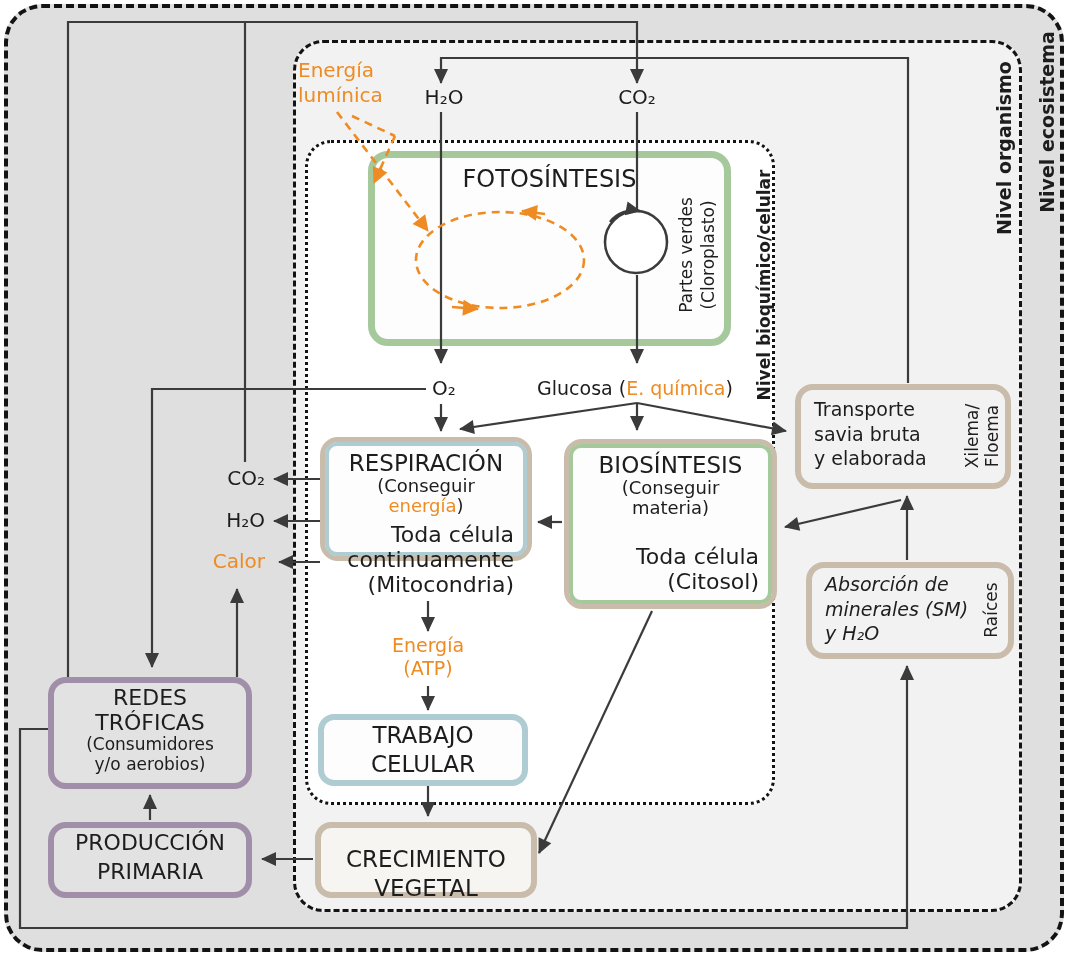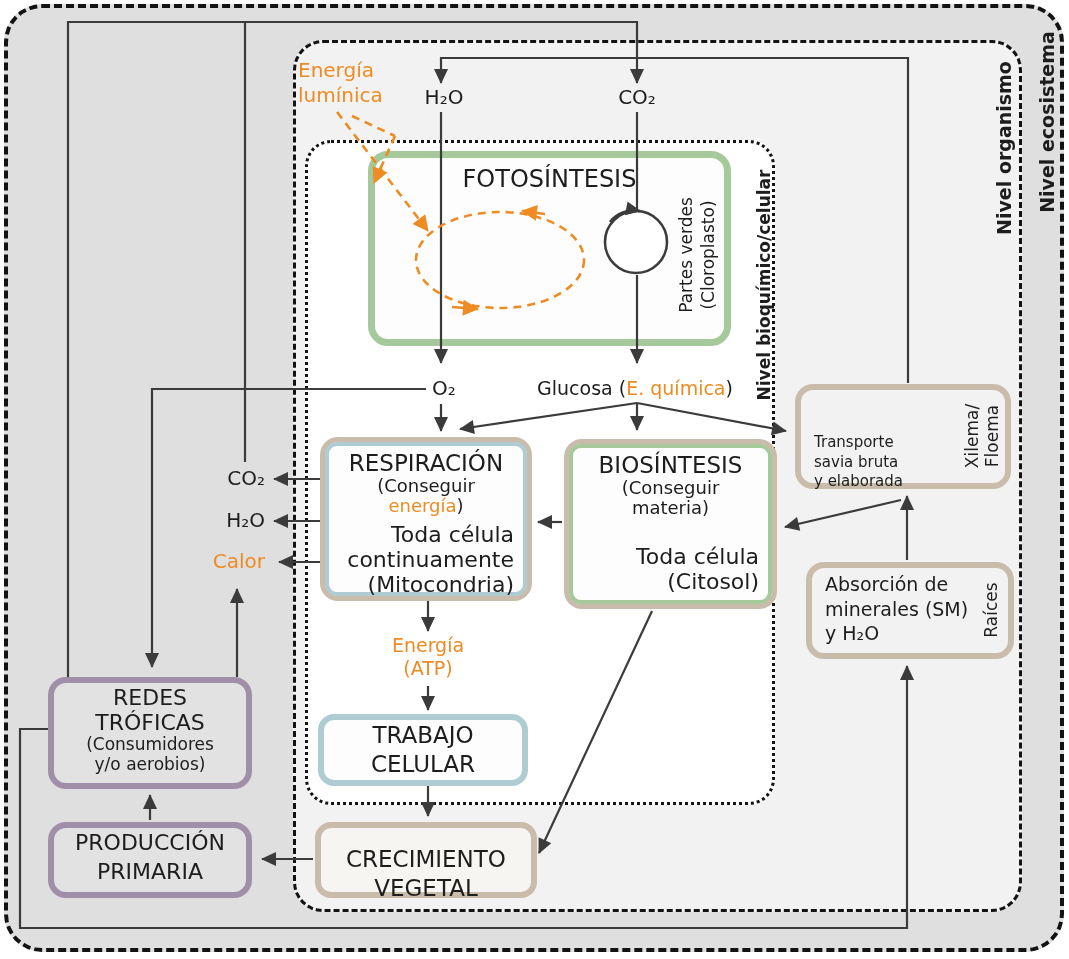--- a/index.html
+++ b/index.html
@@ -34,21 +34,21 @@
   <div class="box" style="left:368px;top:151px;width:363px;height:195px;border:7px solid #A6C99B;border-radius:20px;background:#fdfdfd;">
     <div style="font-size:24px;text-align:center;margin-top:7px;">FOTOSÍNTESIS</div>
   </div>
   <div class="rot" style="left:697px;top:255px;">
     <div style="font-size:17px;line-height:1.3;color:#1d1d1d;">
       <div>Partes verdes</div>
       <div>(Cloroplasto)</div>
     </div>
   </div>
 
-  <div class="box" style="left:320px;top:437px;width:212px;height:164px;border:5px solid #C9BCAB;border-radius:18px;background:#fdfdfd;">
+  <div class="box" style="left:320px;top:437px;width:212px;height:124px;border:5px solid #C9BCAB;border-radius:18px;background:#fdfdfd;">
     <div class="inner" style="border:4px solid #AFCCD2;border-radius:12px;padding-top:5px;">
       <div class="t-title">RESPIRACIÓN</div>
       <div class="t-sub">(Conseguir</div>
       <div class="t-sub"><span class="orange">energía</span><span>)</span></div>
       <div class="t-note" style="margin-top:5px;padding-right:9px;">
         <div>Toda célula</div>
         <div>continuamente</div>
         <div>(Mitocondria)</div>
       </div>
     </div>
@@ -90,34 +90,34 @@
   </div>
 
   <div class="box" style="left:48px;top:822px;width:204px;height:76px;border:6px solid #A18FA9;border-radius:18px;background:#e2e2e2;">
     <div style="font-size:22px;text-align:center;line-height:1.3;padding-top:1px;">
       <div>PRODUCCIÓN</div>
       <div>PRIMARIA</div>
     </div>
   </div>
 
   <div class="box" style="left:795px;top:384px;width:216px;height:105px;border:6px solid #C9BCAB;border-radius:18px;background:#f2f2f2;">
-    <div style="font-size:15px;line-height:1.3;padding:7px 0 0 13px;margin-top:36px;">
+    <div style="font-size:19px;line-height:1.3;padding:7px 0 0 13px;">
       <div>Transporte</div>
       <div>savia bruta</div>
       <div>y elaborada</div>
     </div>
   </div>
   <div class="rot" style="left:982px;top:436px;">
     <div style="font-size:17px;line-height:1.2;">
       <div>Xilema/</div>
       <div>Floema</div>
     </div>
   </div>
 
-  <div class="box" style="left:806px;top:562px;width:208px;height:97px;border:6px solid #C9BCAB;border-radius:18px;background:#f2f2f2;">
+  <div class="box" style="left:806px;top:562px;width:208px;height:97px;border:6px solid #C9BCAB;border-radius:18px;background:#f2f2f2;font-style:italic;">
     <div style="font-size:19px;line-height:1.3;padding:4px 0 0 13px;">
       <div>Absorción de</div>
       <div>minerales (SM)</div>
       <div>y H₂O</div>
     </div>
   </div>
   <div class="rot" style="left:991px;top:610px;">
     <div style="font-size:17px;">Raíces</div>
   </div>
 

